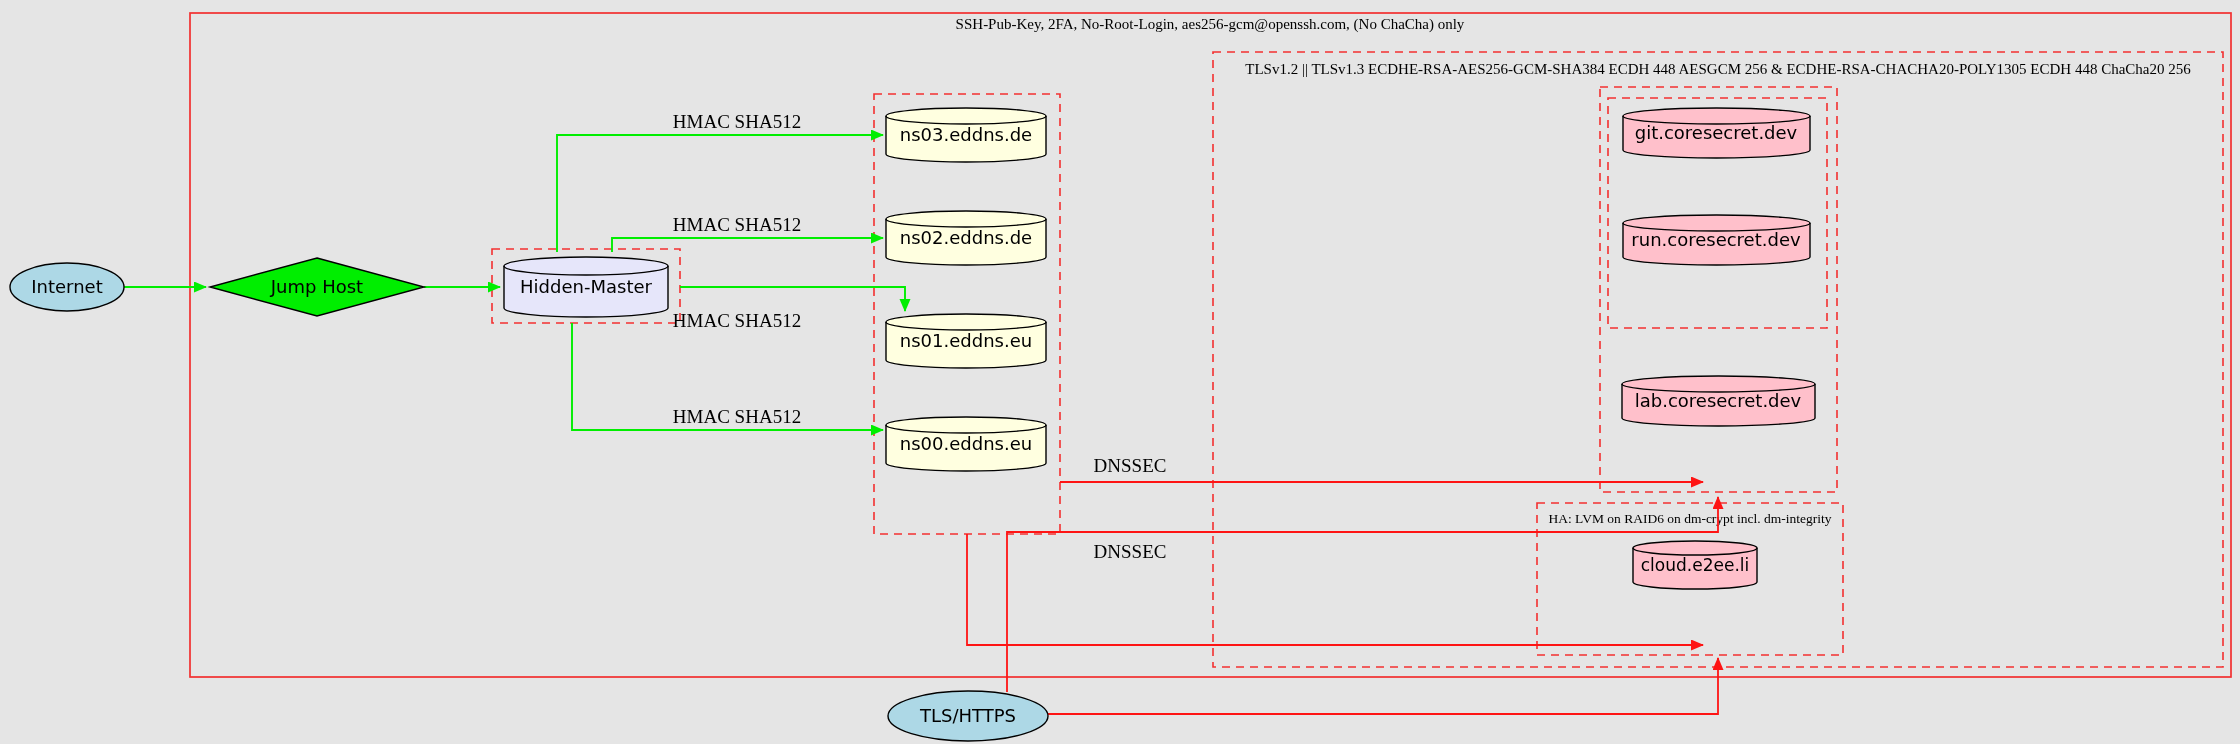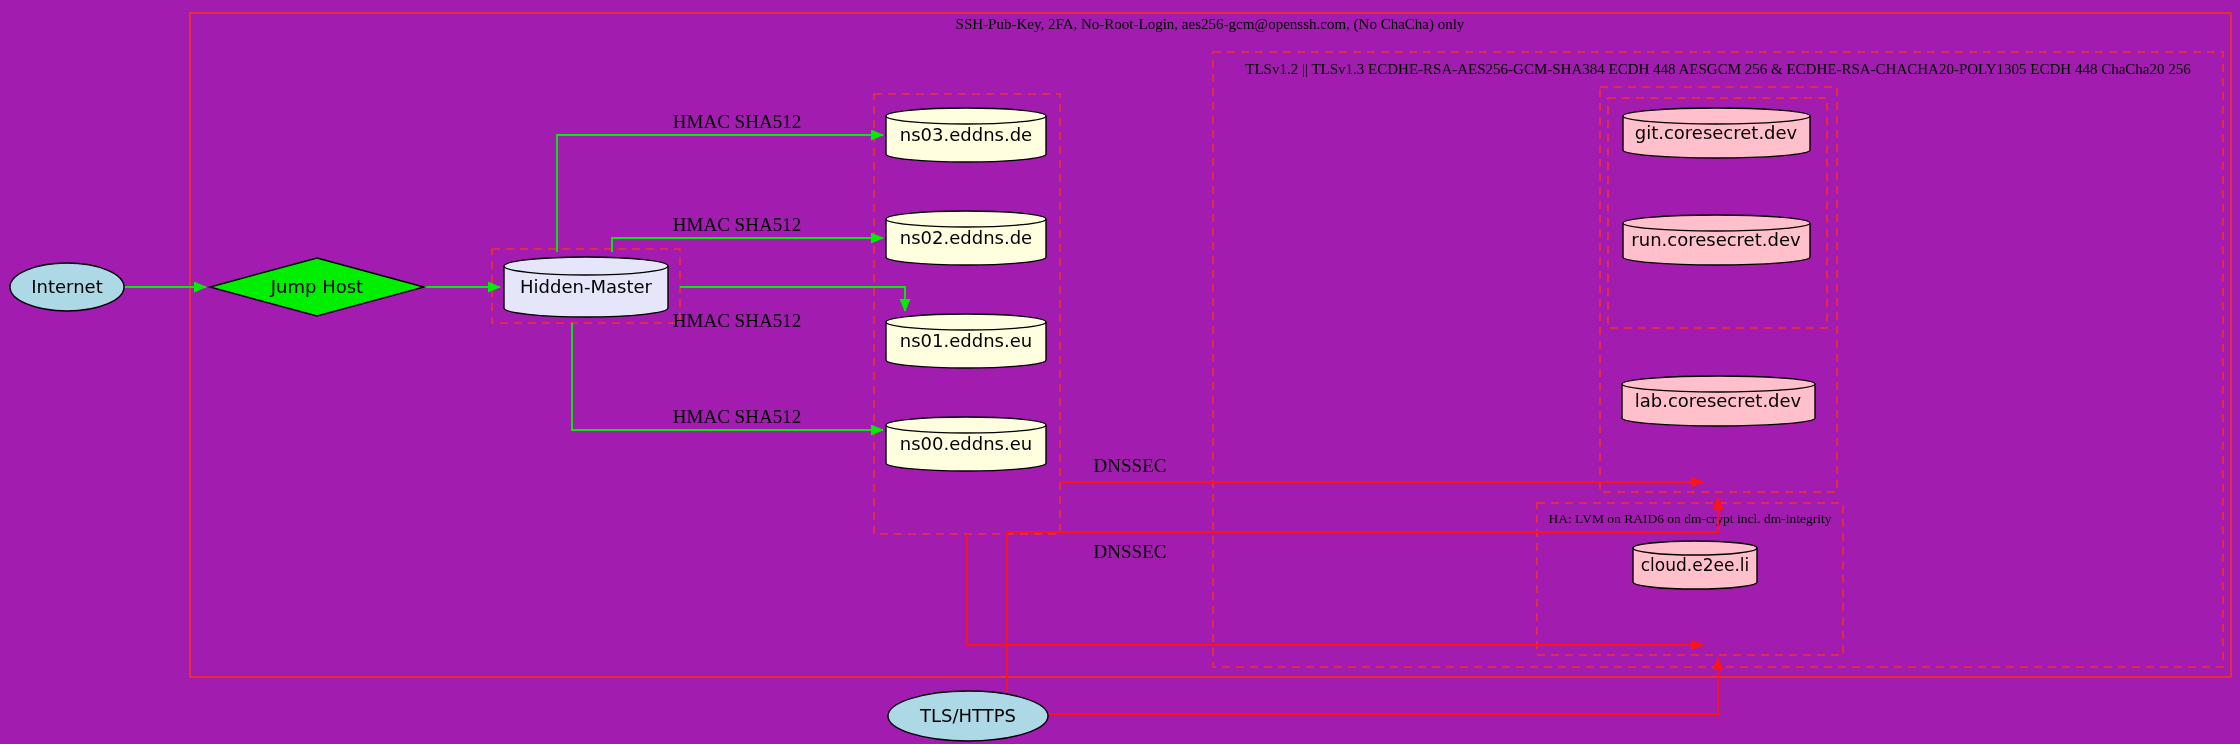--- a/index.html
+++ b/index.html
@@ -1,16 +1,16 @@
 <!DOCTYPE html>
 <html style="--green: #00ee00; --red: #f33030; --redline: #fe1414; --blue: #add8e6; --lavender: #e6e6fa; --lightyellow: #ffffe0; --pink: #ffc0cb;"><head>
 <meta charset="utf-8">
 <style>
   html,body{margin:0;padding:0;background:#ffffff;}
-  .stage{position:relative;width:2240px;height:744px;background:#a21caf;overflow:hidden;}
+  .stage{position:relative;width:2240px;height:744px;background:#e5e5e5;overflow:hidden;}
   svg{display:block;}
 
   
   .box-solid{fill:none;stroke:var(--red,#f33030);stroke-width:1.7;}
   .box-dash{fill:none;stroke:var(--red,#f33030);stroke-width:1.6;stroke-dasharray:8 6;}
 
   
   .e-green{fill:none;stroke:var(--green,#00ee00);stroke-width:1.9;}
   .e-red{fill:none;stroke:var(--redline,#fe1414);stroke-width:1.8;}
   .mk-green{fill:var(--green,#00ee00);}

